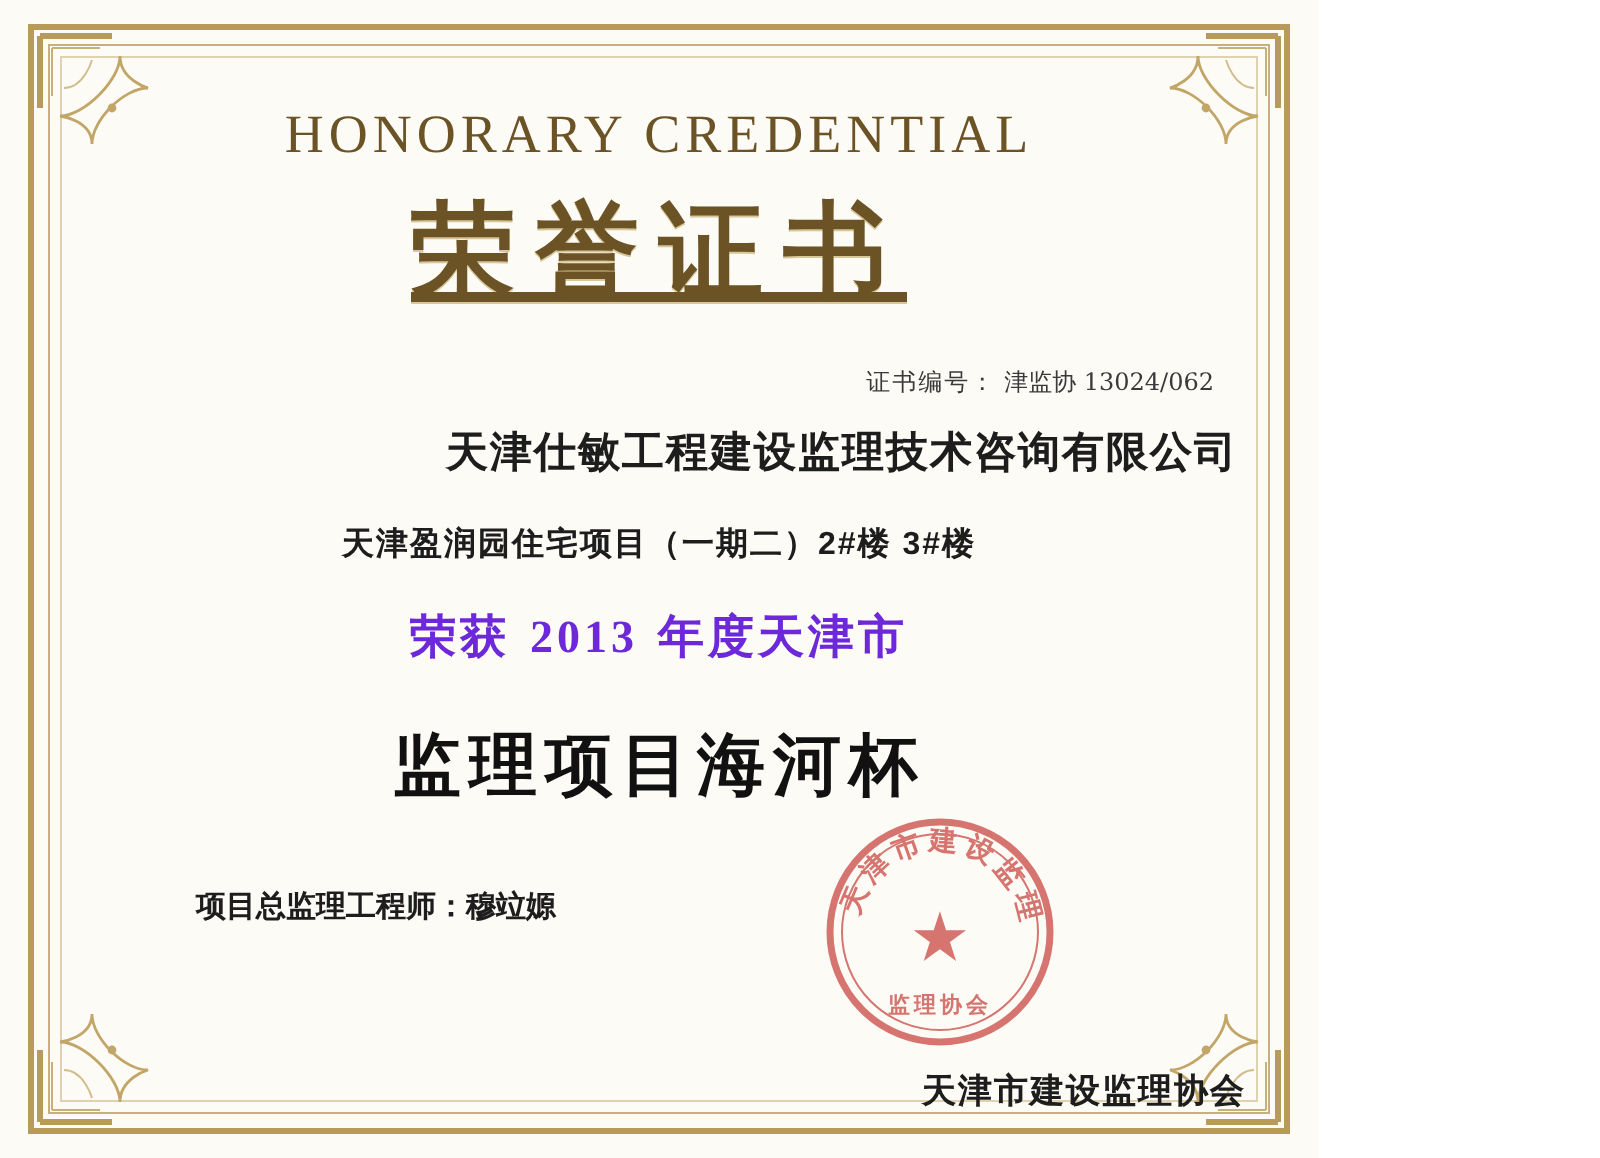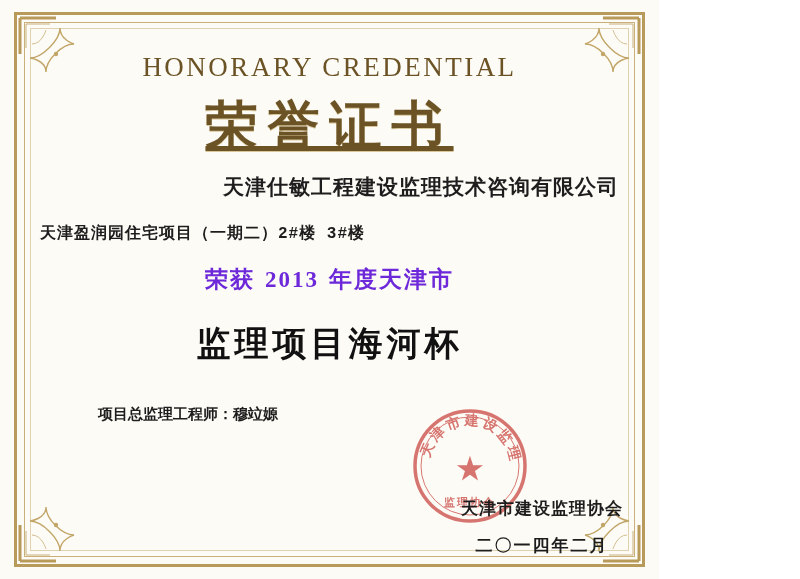--- a/index.html
+++ b/index.html
@@ -83,21 +83,22 @@
     margin-top: 12px;
     text-align: right;
     font-family: "DejaVu Serif", serif;
     font-size: 21px;
     letter-spacing: 1px;
     color: #1d1d1d;
     font-weight: 600;
   }
   .project {
     margin-top: 22px;
-    font-family: Liberation Mono, monospace;
+    text-align: center;
+    font-family: Liberation Sans, sans-serif;
     font-size: 16px;
     letter-spacing: 1px;
     color: #1d1d1d;
     font-weight: 600;
   }
   .award-line {
     margin-top: 20px;
     text-align: center;
     font-family: "DejaVu Serif", serif;
     font-size: 23px;
@@ -206,20 +207,23 @@
       <circle cx="40" cy="40" r="2.2" fill="#c2a668"></circle>
     </svg>
   </div>
 
   <div class="content">
 
     <div class="eng-title">HONORARY CREDENTIAL</div>
 
     <div class="cn-title">荣誉证书</div>
 
+    <div class="cert-no">
+      <span class="label">证书编号：</span><span class="value">津监协 13024/062</span>
+    </div>
 
     <div class="company">天津仕敏工程建设监理技术咨询有限公司</div>
 
     <div class="project">天津盈润园住宅项目（一期二）2#楼 3#楼</div>
 
     <div class="award-line">
       <span>荣获</span>
       <span class="num">2013</span>
       <span>年度天津市</span>
     </div>
@@ -239,16 +243,15 @@
       <text class="seal-text" font-size="14" letter-spacing="3">
         <textPath href="#sealArc" startOffset="6%">天津市建设监理协会</textPath>
       </text>
       <text class="seal-text" x="61" y="74" text-anchor="middle" font-size="30">★</text>
       <text class="seal-text" x="61" y="101" text-anchor="middle" font-size="11" letter-spacing="2">监理协会</text>
     </svg>
   </div>
 
   <div class="signature">
     <div class="org">天津市建设监理协会</div>
-    <div class="date">二〇一四年二月</div>
   </div>
 
 </div>
 
 </body></html>

